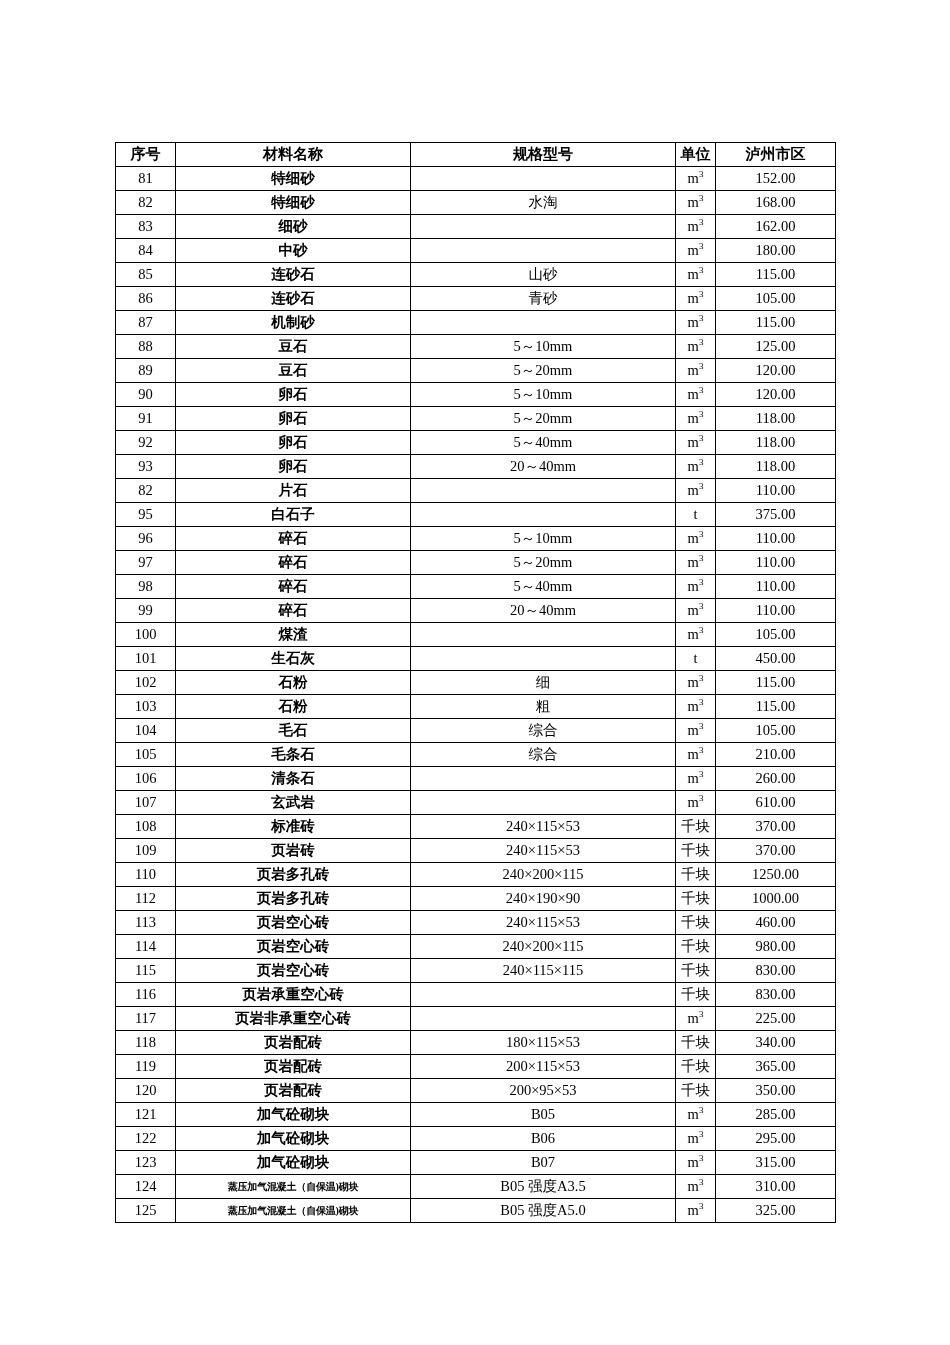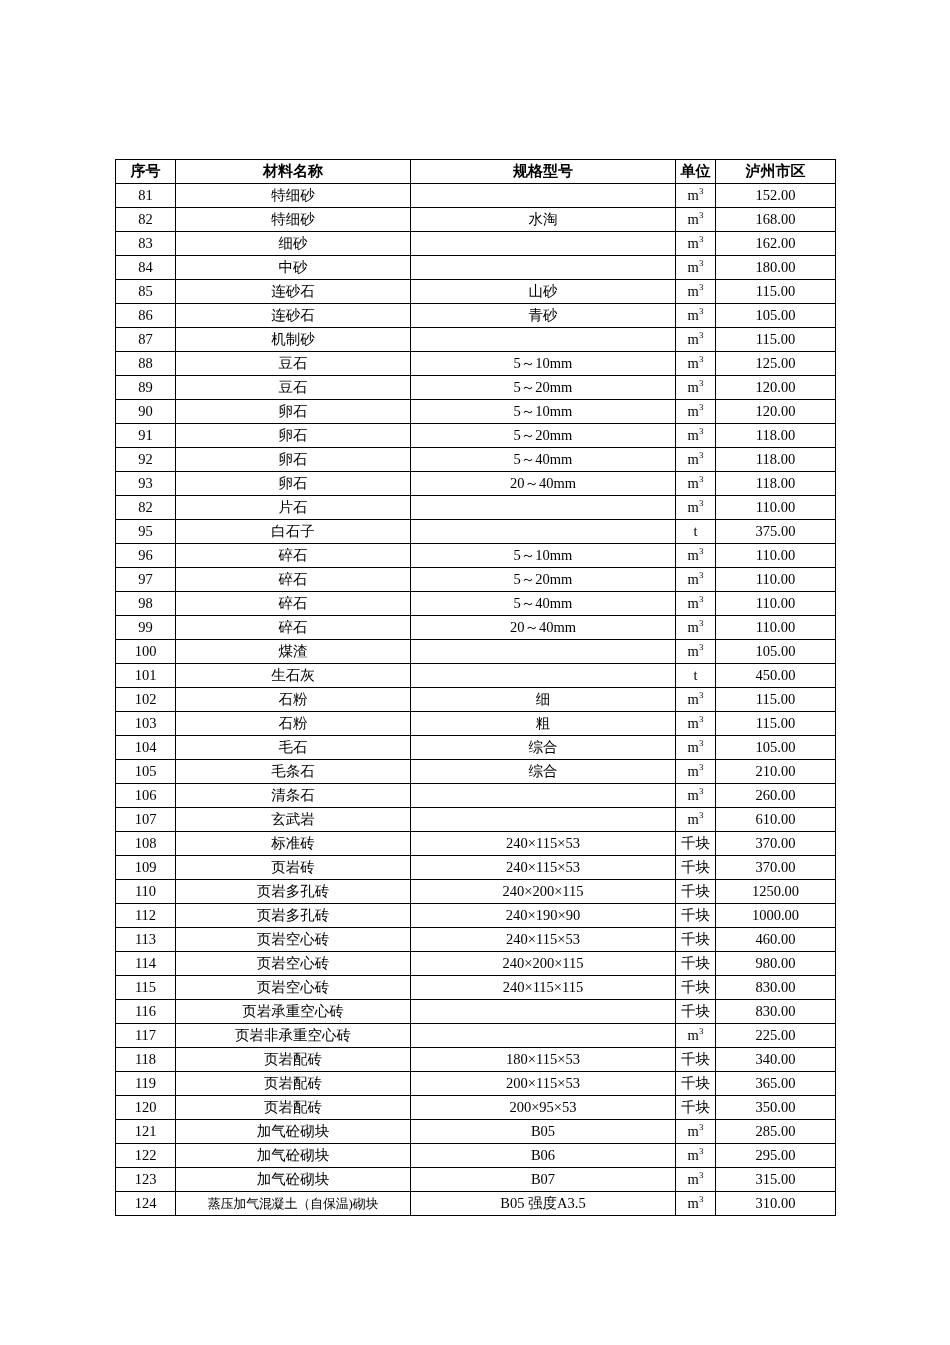--- a/index.html
+++ b/index.html
@@ -15,21 +15,21 @@
   }
   .page {
     position: relative;
     width: 950px;
     height: 1345px;
     box-sizing: border-box;
   }
   .table-wrap {
     position: absolute;
     left: 115px;
-    top: 159px;
+    top: 142px;
     width: 720px;
   }
   table.price-table {
     border-collapse: collapse;
     width: 720px;
     table-layout: fixed;
   }
   table.price-table col.c-idx { width: 60px; }
   table.price-table col.c-name { width: 235px; }
   table.price-table col.c-spec { width: 265px; }
@@ -53,31 +53,32 @@
     font-size: 15px;
   }
   td.idx, td.unit {
     font-size: 14px;
   }
   td.price {
     font-size: 14px;
   }
   td.name {
     font-size: 15px;
+    font-weight: bold;
   }
   td.spec {
     font-size: 14.5px;
   }
   .sup {
     font-size: 9px;
     vertical-align: super;
     line-height: 0;
   }
   td.name.squeeze {
-    font-size: 13px;
+    font-size: 10px;
     letter-spacing: -0.2px;
     text-align: center;
   }
 </style>
 </head>
 <body>
 
 <div class="page">
   <div class="table-wrap">
     <table class="price-table">
@@ -392,16 +393,23 @@
             <td class="unit">m<span class="sup">3</span></td>
             <td class="price">315.00</td>
           </tr>
           <tr>
             <td class="idx">124</td>
             <td class="name squeeze">蒸压加气混凝土（自保温)砌块</td>
             <td class="spec">B05 强度A3.5</td>
             <td class="unit">m<span class="sup">3</span></td>
             <td class="price">310.00</td>
           </tr>
+          <tr>
+            <td class="idx">125</td>
+            <td class="name squeeze">蒸压加气混凝土（自保温)砌块</td>
+            <td class="spec">B05 强度A5.0</td>
+            <td class="unit">m<span class="sup">3</span></td>
+            <td class="price">325.00</td>
+          </tr>
         </tbody>
     </table>
   </div>
 </div>
 
 </body></html>

